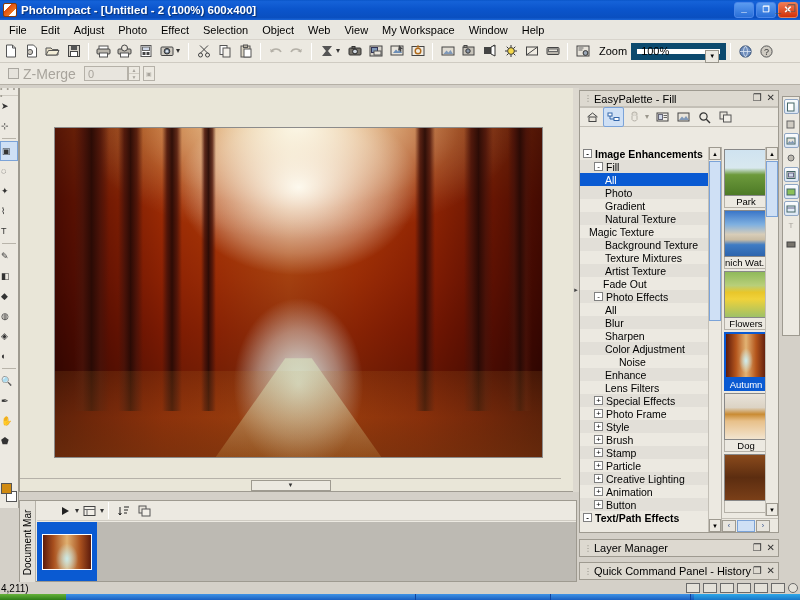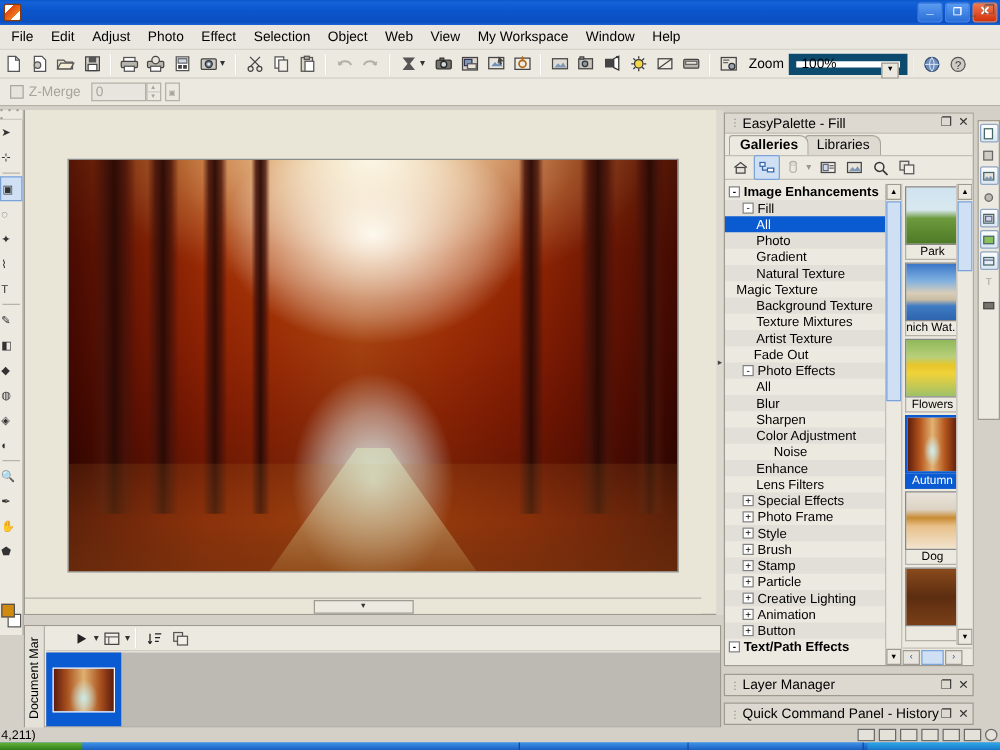--- a/index.html
+++ b/index.html
@@ -66,21 +66,21 @@
   .zoomlbl { font-size:11px; margin:0 4px 0 6px; }
   .zoombox {
     width:95px;height:17px;background:#fff;border:6px solid #0c4a6e;
     display:flex;align-items:center;font-size:11px;padding-left:4px;position:relative;
   }
   .zoombox .arrow{
     position:absolute;right:1px;top:1px;width:14px;height:13px;background:#ece9e1;
     border:1px solid #9a968c;display:flex;align-items:center;justify-content:center;font-size:6px;
   }
   .cbox { width:11px;height:11px;border:1px solid #aaa7a0;background:#e6e3dc;margin-right:4px;}
-  .dimtext{ color:#a8a49c; font-size:11px; }
+  .dimtext{ color:#a8a49c; font-size:14px; }
   .numbox{
     width:44px;height:15px;background:#e8e5de;border:1px solid #b5b1a8;
     font-size:11px;color:#a8a49c;padding-left:3px;line-height:14px;
   }
   .spin{ width:12px;height:15px;background:#ece9e1;border:1px solid #b5b1a8;display:flex;flex-direction:column;}
 
   
   .toolpal {
     position:absolute; left:0; top:88px; width:19px; height:420px;
     background:#ece9e1; border-right:1px solid #9e9a90;
@@ -281,20 +281,21 @@
   .gs{ font-size:8px; line-height:1; color:#333; }
   svg{ display:block; }
 </style>
 </head>
 <body>
 
 <div id="app">
 
   <div class="titlebar">
     <div class="tb-ico"></div>
+    <div class="tb-text">PhotoImpact - [Untitled - 2 (100%) 600x400]</div>
     <div class="tb-btns">
       <div class="tb-btn">
         <span style="margin-top:-4px">_</span>
       </div>
       <div class="tb-btn">
         <span style="font-size:8px">❐</span>
       </div>
       <div class="tb-btn close">
         <span>✕</span>
       </div>
@@ -656,24 +657,20 @@
 
   <div class="ep">
     <div class="ep-title">
       <span class="grip">⋮</span>
       <span class="t">EasyPalette - Fill</span>
       <span class="btns">
         <span>❐</span>
         <span>✕</span>
       </span>
     </div>
-    <div class="ep-tabs" id="ep-tabs">
-        <div class="ep-tab active">Galleries</div>
-        <div class="ep-tab">Libraries</div>
-      </div>
     <div class="ep-toolbar">
       <div class="tbtn">
           <svg width="13" height="12" viewBox="0 0 13 12">
             <path d="M1.5 6L6.5 2l5 4" fill="none" stroke="#444"></path>
             <rect x="3" y="6" width="7" height="4.5" fill="#e8e4db" stroke="#444"></rect>
           </svg>
         </div>
       <div class="tbtn" style="border-color:#7ba3d8;background:#cfe0f5">
           <svg width="13" height="12" viewBox="0 0 13 12">
             <rect x="1" y="2" width="4" height="3" fill="#fff" stroke="#3366aa"></rect>

